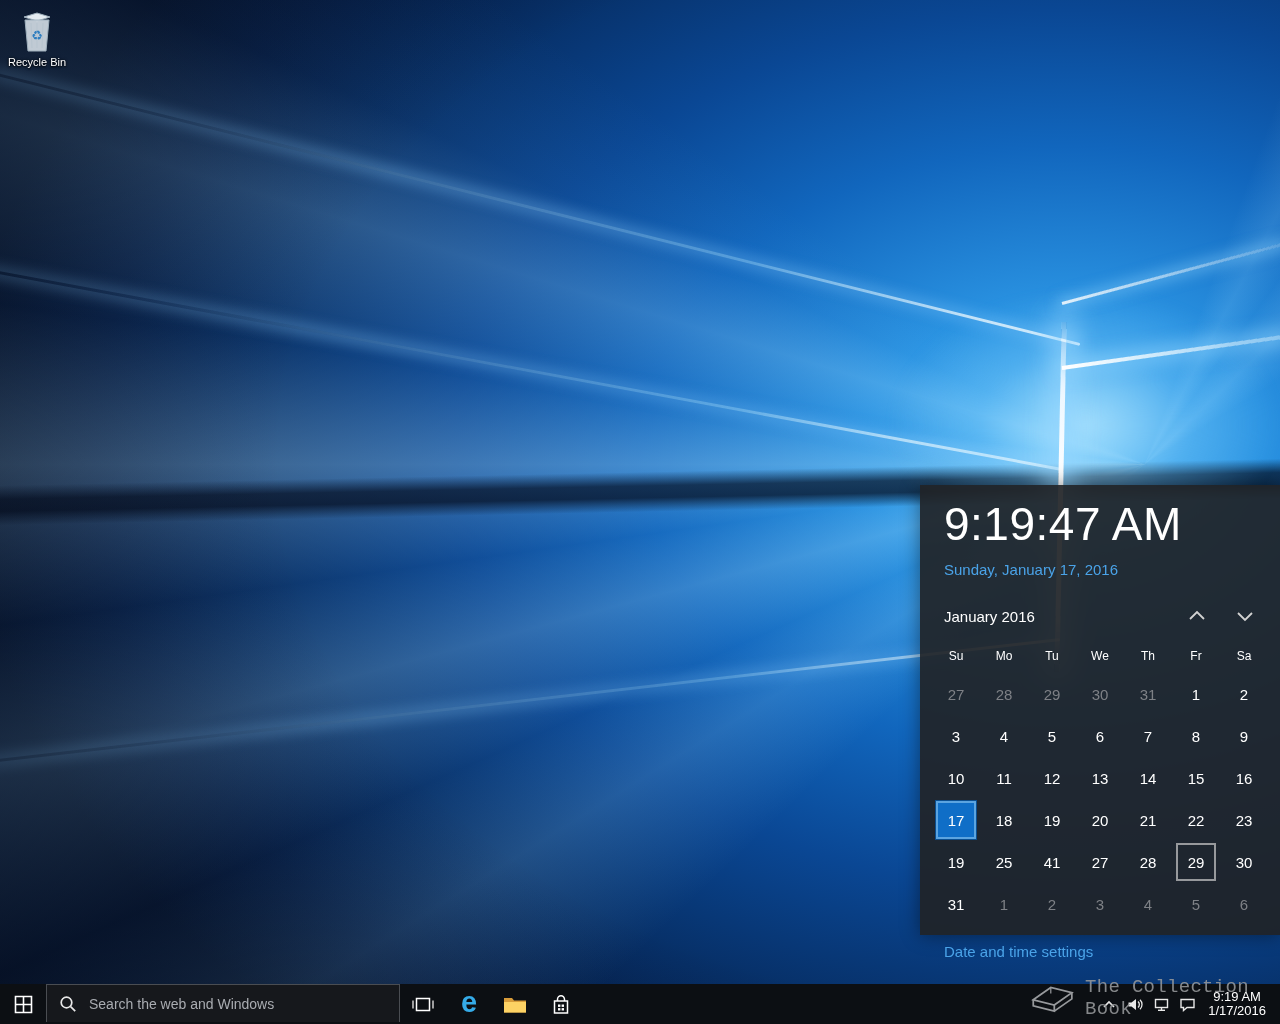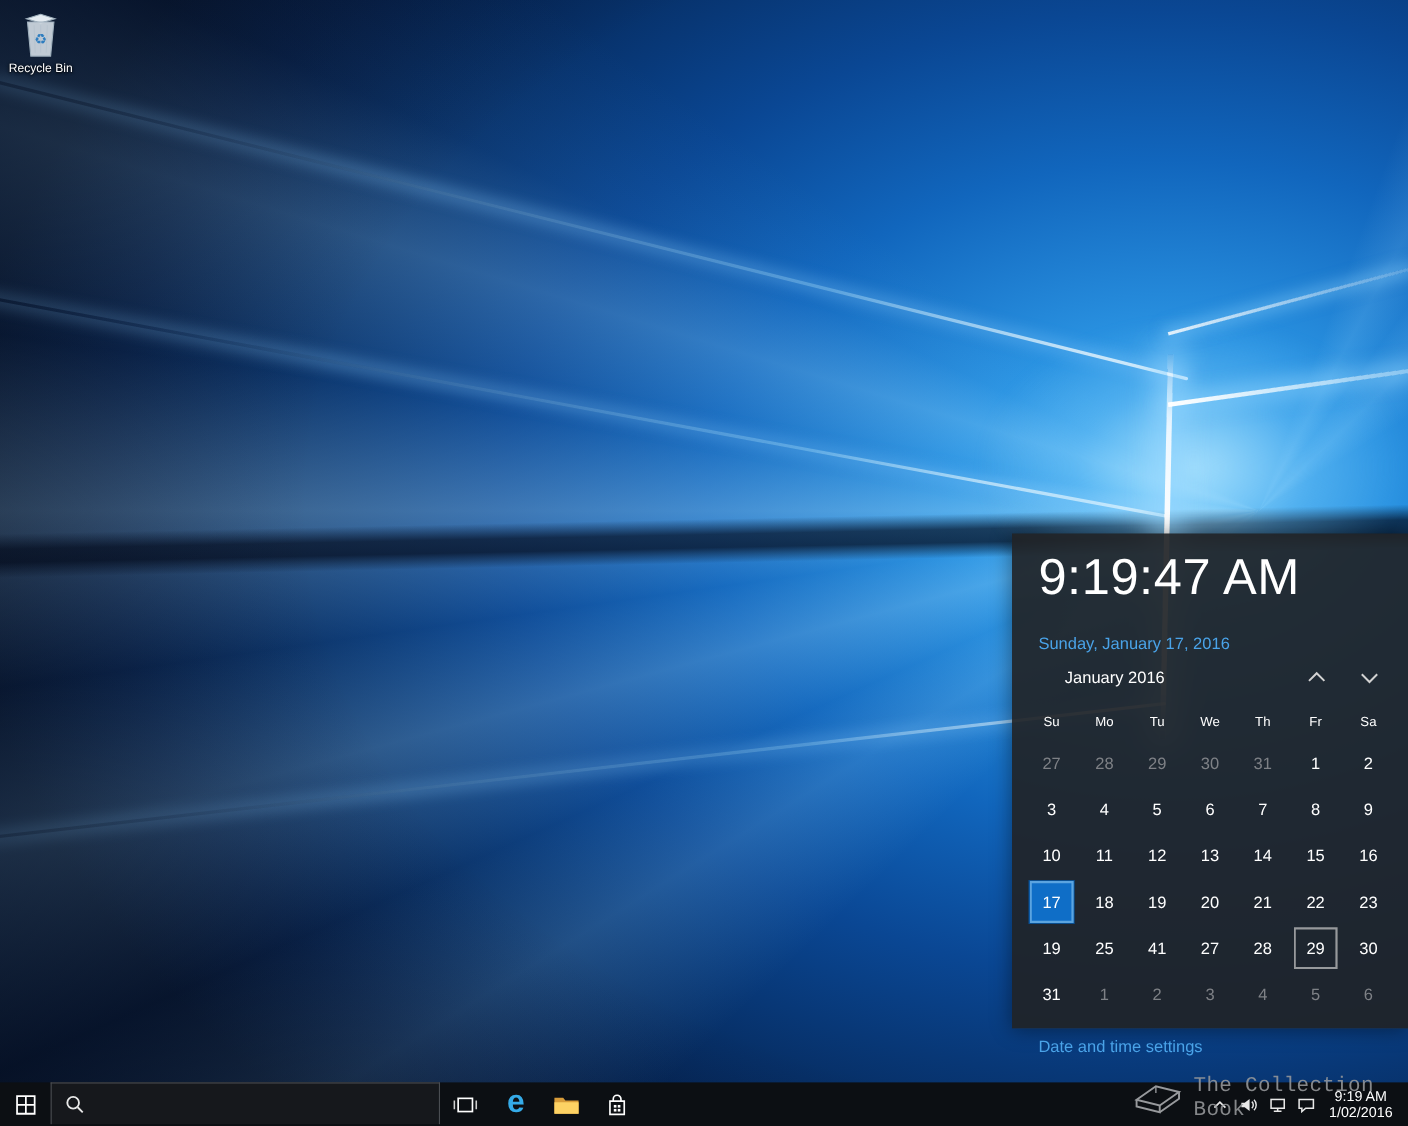--- a/index.html
+++ b/index.html
@@ -45,22 +45,22 @@
   
   .desktop-icon{position:absolute;left:5px;top:8px;width:64px;text-align:center;z-index:10;cursor:default;}
   .desktop-icon .glyph{display:block;margin:0 auto;}
   .desktop-icon .label{display:block;margin-top:2px;font-size:11px;color:#fff;
     text-shadow:0 1px 2px rgba(0,0,0,.9), 0 0 3px rgba(0,0,0,.8);}
 
   
   .clock-flyout{position:absolute;left:920px;top:485px;width:360px;height:450px;z-index:40;
     background:rgba(33,35,38,.92);box-shadow:0 0 18px rgba(0,0,0,.45);}
   .fly-time{position:absolute;left:24px;top:12px;font-size:46px;font-weight:200;color:#fff;letter-spacing:0.5px;}
-  .fly-date{position:absolute;left:24px;top:76px;font-size:15px;color:var(--link,#4aa3e8);text-decoration:none;cursor:pointer;margin-top:16px;}
-  .cal-head{position:absolute;left:24px;right:24px;top:122px;display:flex;align-items:center;justify-content:space-between;margin-left:24px;}
+  .fly-date{position:absolute;left:24px;top:76px;font-size:15px;color:var(--link,#4aa3e8);text-decoration:none;cursor:pointer;}
+  .cal-head{position:absolute;left:24px;right:24px;top:122px;display:flex;align-items:center;justify-content:space-between;}
   .cal-month{font-size:15px;color:#fff;}
   .cal-chevrons{display:flex;gap:26px;}
   .cal-chevrons .chev{cursor:pointer;display:inline-flex;padding:2px;}
   .cal-dow{position:absolute;left:12px;top:162px;display:grid;grid-template-columns:repeat(7,48px);}
   .cal-dow .dow{height:18px;display:flex;align-items:center;justify-content:center;font-size:12px;color:#fff;}
   .cal-grid{position:absolute;left:12px;top:188px;display:grid;grid-template-columns:repeat(7,48px);grid-auto-rows:42px;}
   .cal-cell{width:40px;height:38px;margin:auto;display:flex;align-items:center;justify-content:center;
     font-size:15px;color:#fff;cursor:default;box-sizing:border-box;}
   .cal-cell.dim{color:#7e8186;}
   .cal-cell.selected{background:var(--selected-day,#0f6ec7);box-shadow:inset 0 0 0 2px #5ba4e0, 0 0 0 1px #0a4e8f;}
@@ -202,20 +202,21 @@
       <svg width="19" height="19" viewBox="0 0 19 19">
         <path d="M1.5 1.5 h16 v16 h-16 z M9.5 1.5 v16 M1.5 9.5 h16" fill="none" stroke="#ffffff" stroke-width="1.6"></path>
       </svg>
     </div>
 
     <div class="search-box">
       <svg width="18" height="18" viewBox="0 0 18 18">
         <circle cx="7.5" cy="7.5" r="5.3" fill="none" stroke="#e8e8e8" stroke-width="1.7"></circle>
         <line x1="11.6" y1="11.6" x2="16.2" y2="16.2" stroke="#e8e8e8" stroke-width="1.7"></line>
       </svg>
+      <input type="text" placeholder="Search the web and Windows" style="">
     </div>
 
     <div class="tb-icons">
       <div class="tb-btn">
         <svg width="22" height="17" viewBox="0 0 22 17">
           <rect x="4.5" y="2.5" width="13" height="12" fill="none" stroke="#ffffff" stroke-width="1.5"></rect>
           <line x1="1" y1="4.5" x2="1" y2="12.5" stroke="#cfcfcf" stroke-width="1.5"></line>
           <line x1="21" y1="4.5" x2="21" y2="12.5" stroke="#cfcfcf" stroke-width="1.5"></line>
         </svg>
       </div>
@@ -259,21 +260,21 @@
           <line x1="5" y1="13.3" x2="12" y2="13.3" stroke="#e8e8e8" stroke-width="1.4"></line>
         </svg>
       </div>
       <div class="tb-btn">
         <svg width="17" height="15" viewBox="0 0 17 15">
           <path d="M2 2.5 h13 v8 h-7 l-3.5 3 v-3 H2 z" fill="none" stroke="#e8e8e8" stroke-width="1.4"></path>
         </svg>
       </div>
       <div class="tray-clock">
         <span>9:19 AM</span>
-        <span>1/02/2016</span>
+        <span>1/17/2016</span>
       </div>
     </div>
   </div>
 
   <div class="watermark">
     <svg width="56" height="40" viewBox="0 0 56 40">
       <path d="M6 22 L26 8 L50 14 L30 28 Z" fill="none" stroke="#97999c" stroke-width="2"></path>
       <path d="M6 22 L6 29 L30 35 L30 28" fill="none" stroke="#97999c" stroke-width="2"></path>
       <path d="M50 14 L50 21 L30 35" fill="none" stroke="#97999c" stroke-width="2"></path>
       <path d="M26 8 L26 15" fill="none" stroke="#97999c" stroke-width="1.4"></path>

